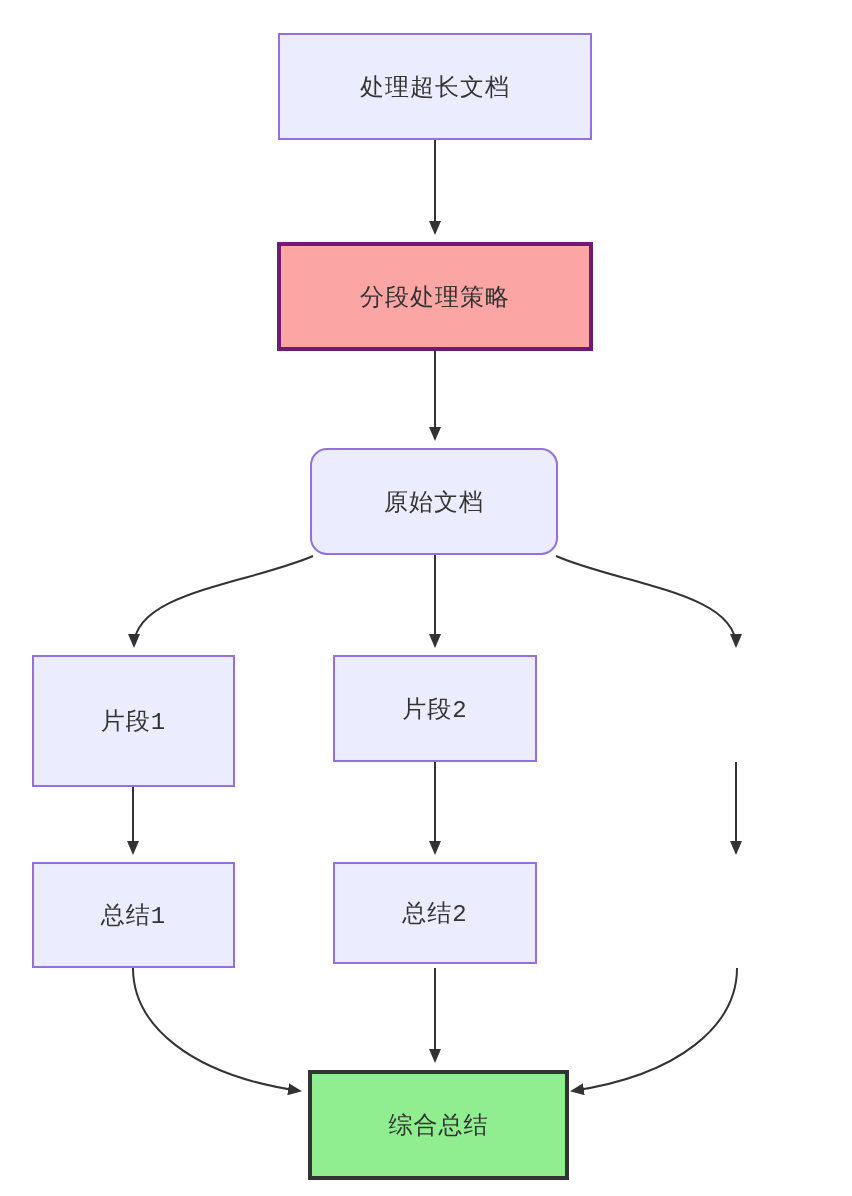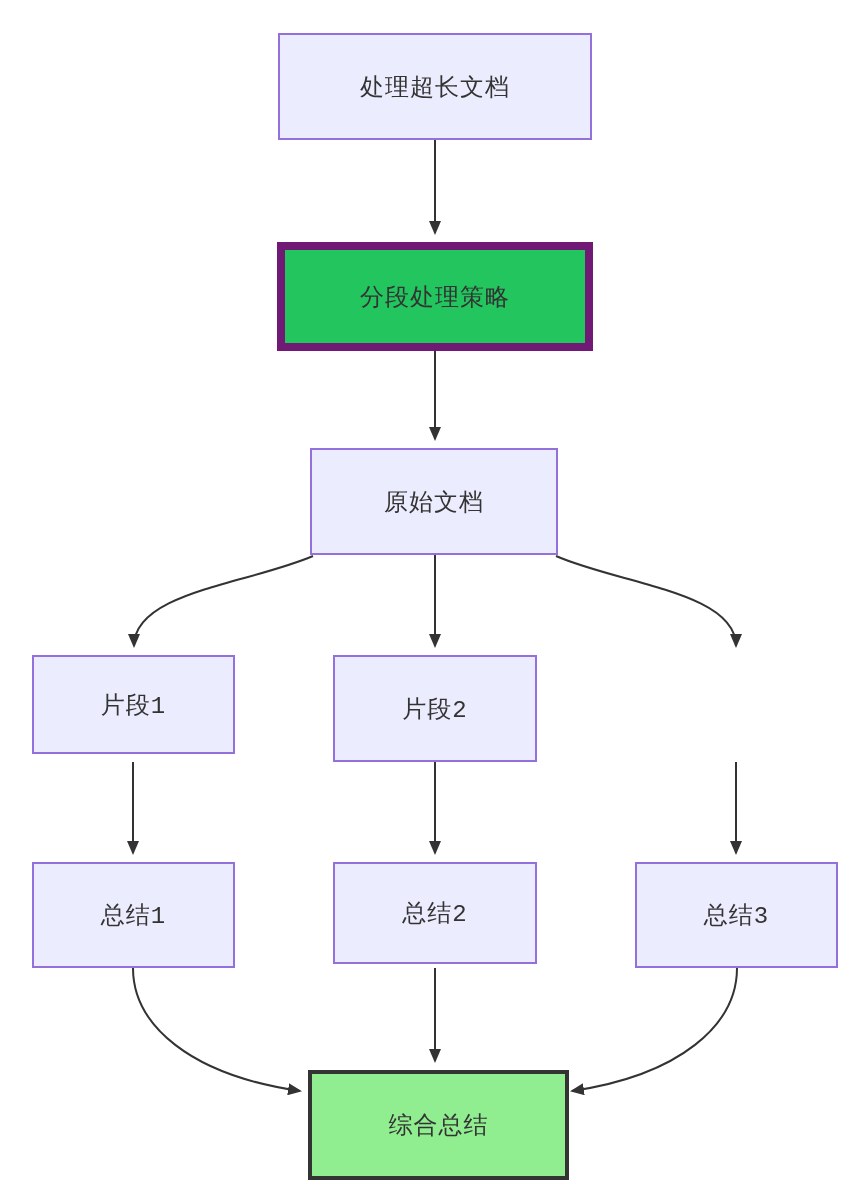--- a/index.html
+++ b/index.html
@@ -18,32 +18,32 @@
     font-size:24px;color:#333333;
     text-align:center;
     letter-spacing:1px;
   }
   .node-lavender{
     background:#ECECFF;
     border:2px solid #9370DB;
     font-family:Liberation Mono, monospace;
   }
   .node-emphasis{
-    background:#22c55e;
-    border:8px solid #701a75;
+    background:#fca5a5;
+    border:4px solid #701a75;
   }
   .node-result{
     background:#90EE90;
     border:4px solid #333333;
   }
   
   .n-a {left:278px;top:33px;  width:314px;height:107px;}
   .n-b {left:277px;top:242px; width:316px;height:109px;}
-  .n-c {left:310px;top:448px; width:248px;height:107px;}
-  .n-d1{left:32px; top:655px; width:203px;height:99px;}
+  .n-c {left:310px;top:448px; width:248px;height:107px;border-radius:17px;}
+  .n-d1{left:32px; top:655px; width:203px;height:132px;}
   .n-d2{left:333px;top:655px; width:204px;height:107px;}
   .n-d3{left:635px;top:655px; width:203px;height:107px;}
   .n-e1{left:32px; top:862px; width:203px;height:106px;text-align:right;}
   .n-e2{left:333px;top:862px; width:204px;height:102px;}
   .n-e3{left:635px;top:862px; width:203px;height:106px;}
   .n-f {left:308px;top:1070px;width:261px;height:110px;}
   .edge{stroke:#333333;stroke-width:2;fill:none;}
 </style>
 </head>
 <body>
@@ -91,21 +91,18 @@
 
 
   <div class="node node-lavender n-e1">
     <span>总结1</span>
   </div>
 
   <div class="node node-lavender n-e2">
     <span>总结2</span>
   </div>
 
-  <div class="node node-lavender n-e3">
-    <span>总结3</span>
-  </div>
 
   <div class="node node-result n-f">
     <span>综合总结</span>
   </div>
 
 </div>
 
 </body></html>

